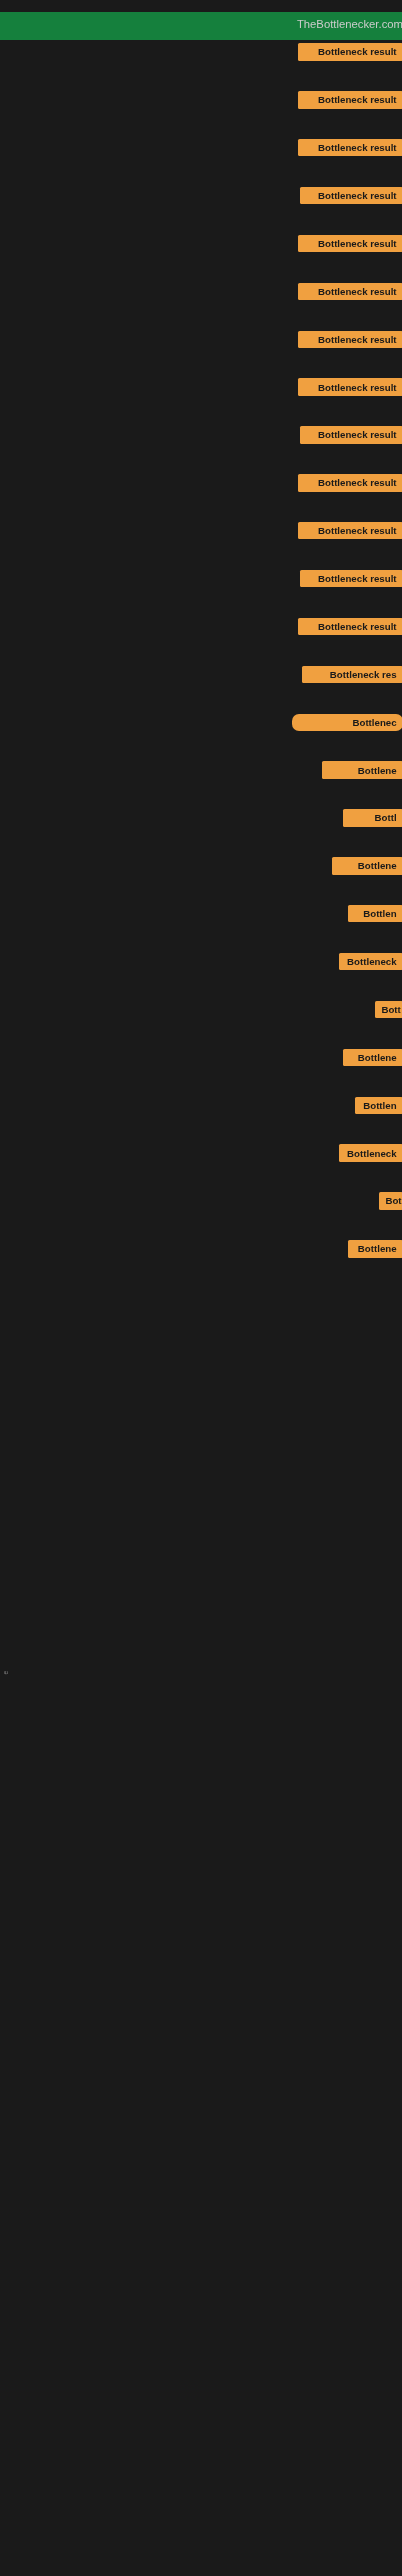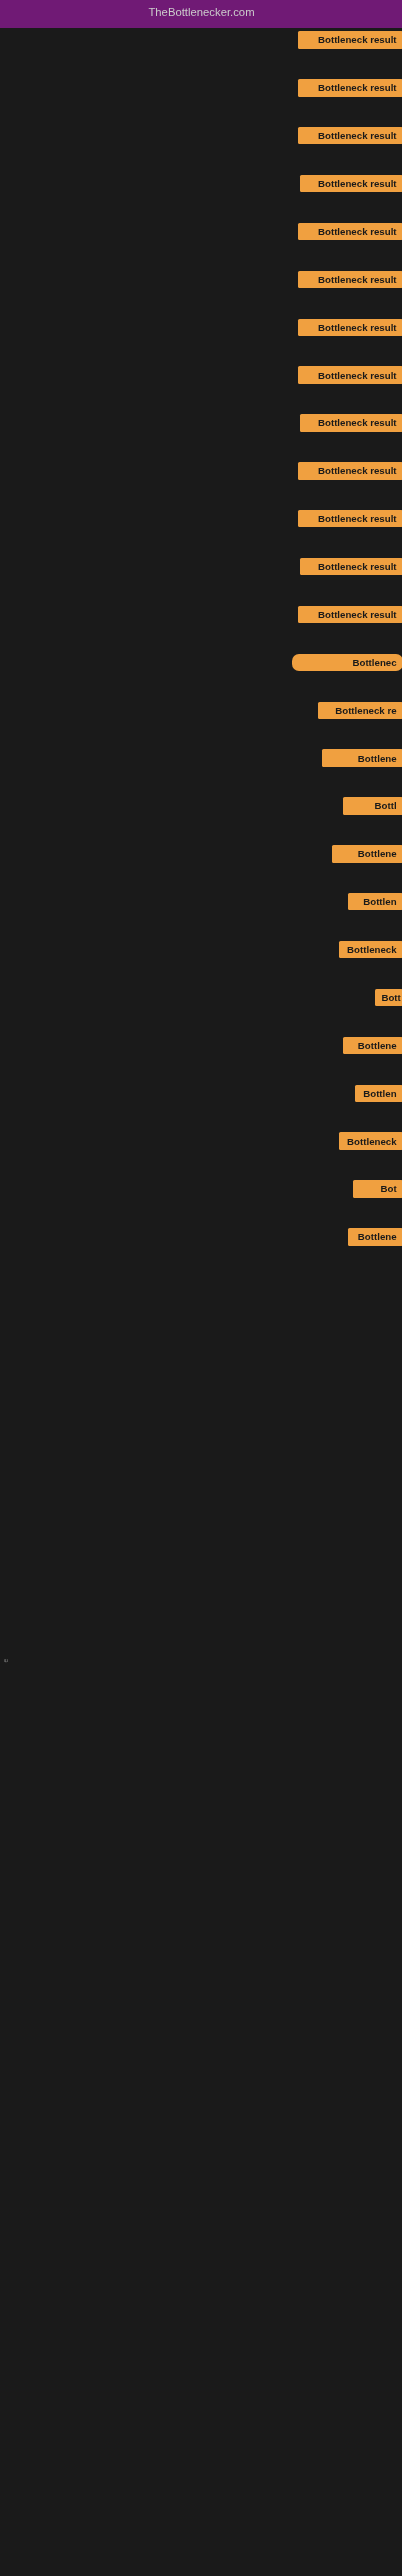--- a/index.html
+++ b/index.html
@@ -8,25 +8,26 @@
       box-sizing: border-box;
     }
     body {
       width: 403px;
       min-height: 2576px;
       background-color: #1a1a1a;
       font-family: Arial, sans-serif;
       position: relative;
     }
     .site-header {
-      text-align: center;
+      text-align: right;
       padding: 6.4px 0 9.7px 0;
       color: #cccccc;
       font-size: 11.3px;
-      background-color: #701a75;
+      background-color: #15803d;
+      margin-top: 12px;
     }
     .bottleneck-item {
       margin: 0 0 14.5px 3.2px;
       display: inline-block;
     }
     .bottleneck-label {
       background-color: #f0a040;
       color: #1a1a1a;
       font-size: 9.7px;
       font-weight: bold;
@@ -62,21 +63,21 @@
     .item-15 .bottleneck-label { width: 85px; }
     .item-16 .bottleneck-label { width: 81px; }
     .item-17 .bottleneck-label { width: 60px; }
     .item-18 .bottleneck-label { width: 71px; }
     .item-19 .bottleneck-label { width: 55px; }
     .item-20 .bottleneck-label { width: 64px; }
     .item-21 .bottleneck-label { width: 28px; }
     .item-22 .bottleneck-label { width: 60px; }
     .item-23 .bottleneck-label { width: 48px; }
     .item-24 .bottleneck-label { width: 64px; }
-    .item-25 .bottleneck-label { width: 50px; }
+    .item-25 .bottleneck-label { width: 24px; }
     .item-26 .bottleneck-label { width: 55px; }
 
     .bottom-section {
       height: 725px;
       position: relative;
     }
     .tiny-label {
       position: absolute;
       bottom: 338px;
       left: 1.6px;
@@ -103,22 +104,22 @@
     <div class="row item-3"><div class="bottleneck-item"><span class="bottleneck-label">Bottleneck result</span></div></div>
     <div class="row item-4"><div class="bottleneck-item"><span class="bottleneck-label">Bottleneck result</span></div></div>
     <div class="row item-5"><div class="bottleneck-item"><span class="bottleneck-label">Bottleneck result</span></div></div>
     <div class="row item-6"><div class="bottleneck-item"><span class="bottleneck-label">Bottleneck result</span></div></div>
     <div class="row item-7"><div class="bottleneck-item"><span class="bottleneck-label">Bottleneck result</span></div></div>
     <div class="row item-8"><div class="bottleneck-item"><span class="bottleneck-label">Bottleneck result</span></div></div>
     <div class="row item-9"><div class="bottleneck-item"><span class="bottleneck-label">Bottleneck result</span></div></div>
     <div class="row item-10"><div class="bottleneck-item"><span class="bottleneck-label">Bottleneck result</span></div></div>
     <div class="row item-11"><div class="bottleneck-item"><span class="bottleneck-label">Bottleneck result</span></div></div>
     <div class="row item-12"><div class="bottleneck-item"><span class="bottleneck-label">Bottleneck result</span></div></div>
+    <div class="row item-13"><div class="bottleneck-item"><span class="bottleneck-label">Bottleneck res</span></div></div>
     <div class="row item-14"><div class="bottleneck-item"><span class="bottleneck-label">Bottlenec</span></div></div>
-    <div class="row item-15"><div class="bottleneck-item"><span class="bottleneck-label">Bottleneck re</span></div></div>
     <div class="row item-16"><div class="bottleneck-item"><span class="bottleneck-label">Bottlene</span></div></div>
     <div class="row item-17"><div class="bottleneck-item"><span class="bottleneck-label">Bottl</span></div></div>
     <div class="row item-18"><div class="bottleneck-item"><span class="bottleneck-label">Bottlene</span></div></div>
     <div class="row item-19"><div class="bottleneck-item"><span class="bottleneck-label">Bottlen</span></div></div>
     <div class="row item-20"><div class="bottleneck-item"><span class="bottleneck-label">Bottleneck</span></div></div>
     <div class="row item-21"><div class="bottleneck-item"><span class="bottleneck-label">Bott</span></div></div>
     <div class="row item-22"><div class="bottleneck-item"><span class="bottleneck-label">Bottlene</span></div></div>
     <div class="row item-23"><div class="bottleneck-item"><span class="bottleneck-label">Bottlen</span></div></div>
     <div class="row item-24"><div class="bottleneck-item"><span class="bottleneck-label">Bottleneck</span></div></div>
     <div class="row item-25"><div class="bottleneck-item"><span class="bottleneck-label">Bot</span></div></div>

